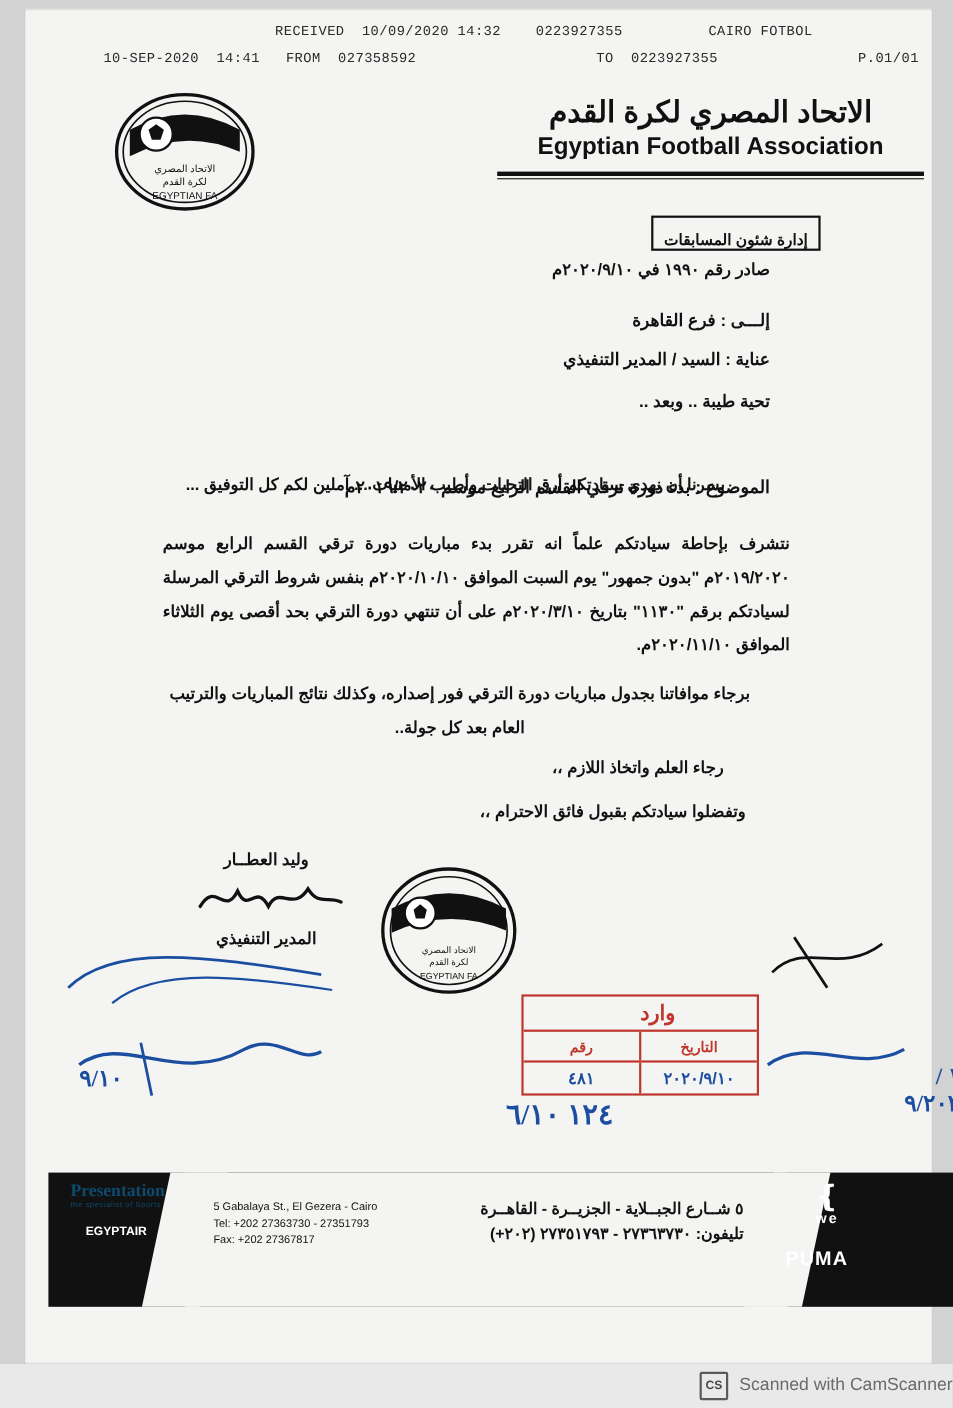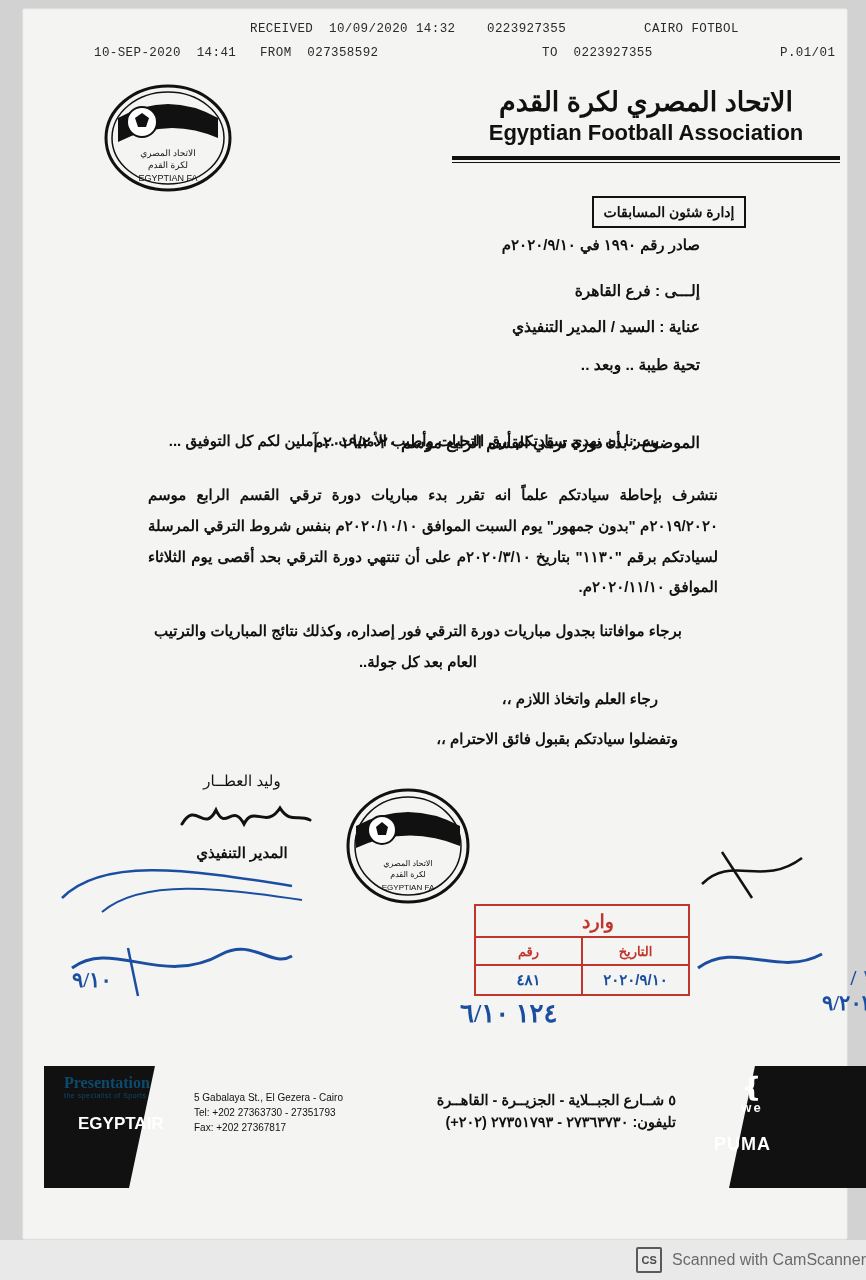--- a/index.html
+++ b/index.html
@@ -52,21 +52,21 @@
 
   
   .logo{
     position:absolute;left:76px;top:74px;width:140px;height:112px;
   }
   .logo svg{display:block;}
 
   
   .dept-box{
     position:absolute;top:188px;left:570px;width:150px;height:28px;
-    border:2px solid #111;display:flex;align-items:center;justify-content:center;
+    border:2px solid #111;display:flex;align-items:flex-end;justify-content:center;
     background:#f4f4f2;
   }
   .dept-box span{font-size:14px;font-weight:bold;color:#111;}
 
   .issue-line{
     position:absolute;top:228px;right:148px;font-size:15px;font-weight:bold;color:#111;
   }
 
   .field{
     position:absolute;font-size:15.5px;font-weight:bold;color:#111;white-space:nowrap;
@@ -82,21 +82,21 @@
   }
   .p1{top:418px;right:164px;width:540px;text-align:center;font-weight:bold;}
   .p2{top:472px;right:130px;width:570px;}
   .p3{top:608px;right:150px;width:560px;text-align:center;}
   .p4{top:676px;right:190px;width:420px;}
   .p5{top:716px;right:170px;width:470px;}
 
   
   .sig-name{
     position:absolute;top:764px;left:150px;width:140px;text-align:center;
-    font-size:15px;font-weight:normal;color:#111;
+    font-size:15px;font-weight:bold;color:#111;
   }
   .sig-title{
     position:absolute;top:836px;left:150px;width:140px;text-align:center;
     font-size:15px;font-weight:bold;color:#111;
   }
   .sig-scribble{
     position:absolute;top:786px;left:148px;width:150px;height:44px;
   }
   .sig-scribble-2{position:absolute;top:820px;left:20px;width:300px;height:190px;}
   .sig-scribble-3{position:absolute;top:820px;left:660px;width:200px;height:180px;}
@@ -152,21 +152,21 @@
   .addr-ar{
     position:absolute;right:172px;top:1082px;width:250px;text-align:right;
     font-size:14.5px;font-weight:bold;color:#111;line-height:1.5;
   }
   .presentation{
     position:absolute;left:42px;top:1066px;width:110px;color:#0c4a6e;direction:ltr;text-align:left;
   }
   .pr-1{font-size:16px;font-weight:bold;font-family:"Liberation Serif", serif;}
   .pr-2{font-size:7px;letter-spacing:.5px;}
   .egyptair{
-    position:absolute;left:56px;top:1106px;color:#fff;direction:ltr;font-size:17px;font-weight:bold;
+    position:absolute;left:56px;top:1106px;color:#fff;direction:ltr;font-size:11px;font-weight:bold;
   }
   .we-logo{
     position:absolute;left:700px;top:1066px;color:#fff;direction:ltr;text-align:center;width:60px;
   }
   .we-mark{font-size:26px;font-weight:bold;line-height:1;}
   .we-txt{font-size:13px;font-weight:bold;letter-spacing:2px;}
   .puma{
     position:absolute;left:692px;top:1126px;color:#fff;direction:ltr;font-size:18px;font-weight:bold;letter-spacing:1px;
   }
   .total-p{

